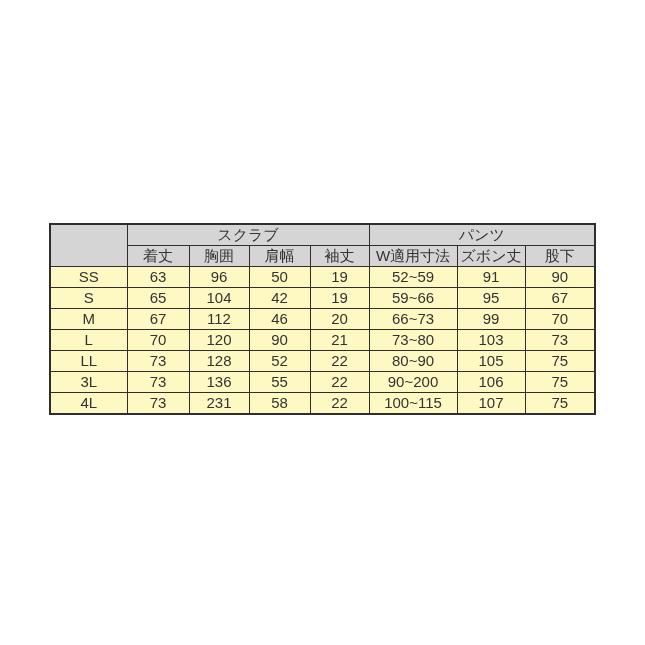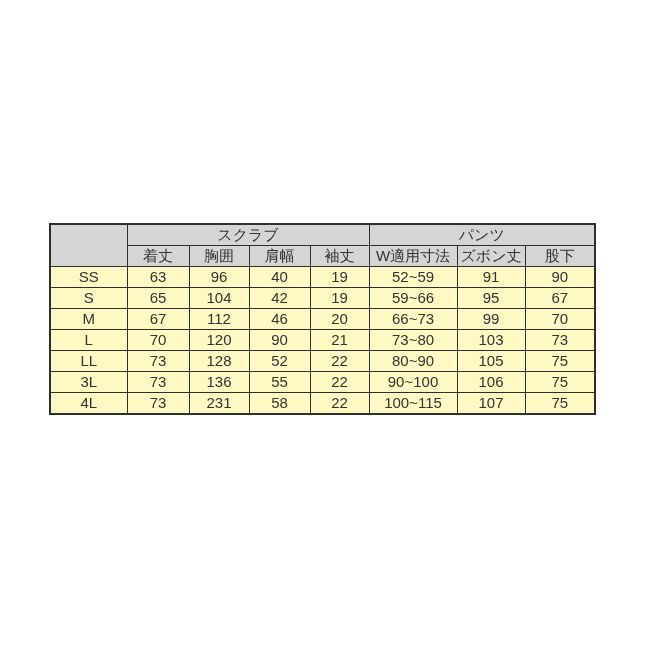--- a/index.html
+++ b/index.html
@@ -76,21 +76,21 @@
         <th>W適用寸法</th>
         <th>ズボン丈</th>
         <th>股下</th>
       </tr>
     </thead>
     <tbody>
       <tr>
         <th>SS</th>
         <td>63</td>
         <td>96</td>
-        <td>40</td>
+        <td>50</td>
         <td>19</td>
         <td>52~59</td>
         <td>91</td>
         <td>90</td>
       </tr>
       <tr>
         <th>S</th>
         <td>65</td>
         <td>104</td>
         <td>42</td>
@@ -128,21 +128,21 @@
         <td>80~90</td>
         <td>105</td>
         <td>75</td>
       </tr>
       <tr>
         <th>3L</th>
         <td>73</td>
         <td>136</td>
         <td>55</td>
         <td>22</td>
-        <td>90~100</td>
+        <td>90~200</td>
         <td>106</td>
         <td>75</td>
       </tr>
       <tr>
         <th>4L</th>
         <td>73</td>
         <td>231</td>
         <td>58</td>
         <td>22</td>
         <td>100~115</td>

